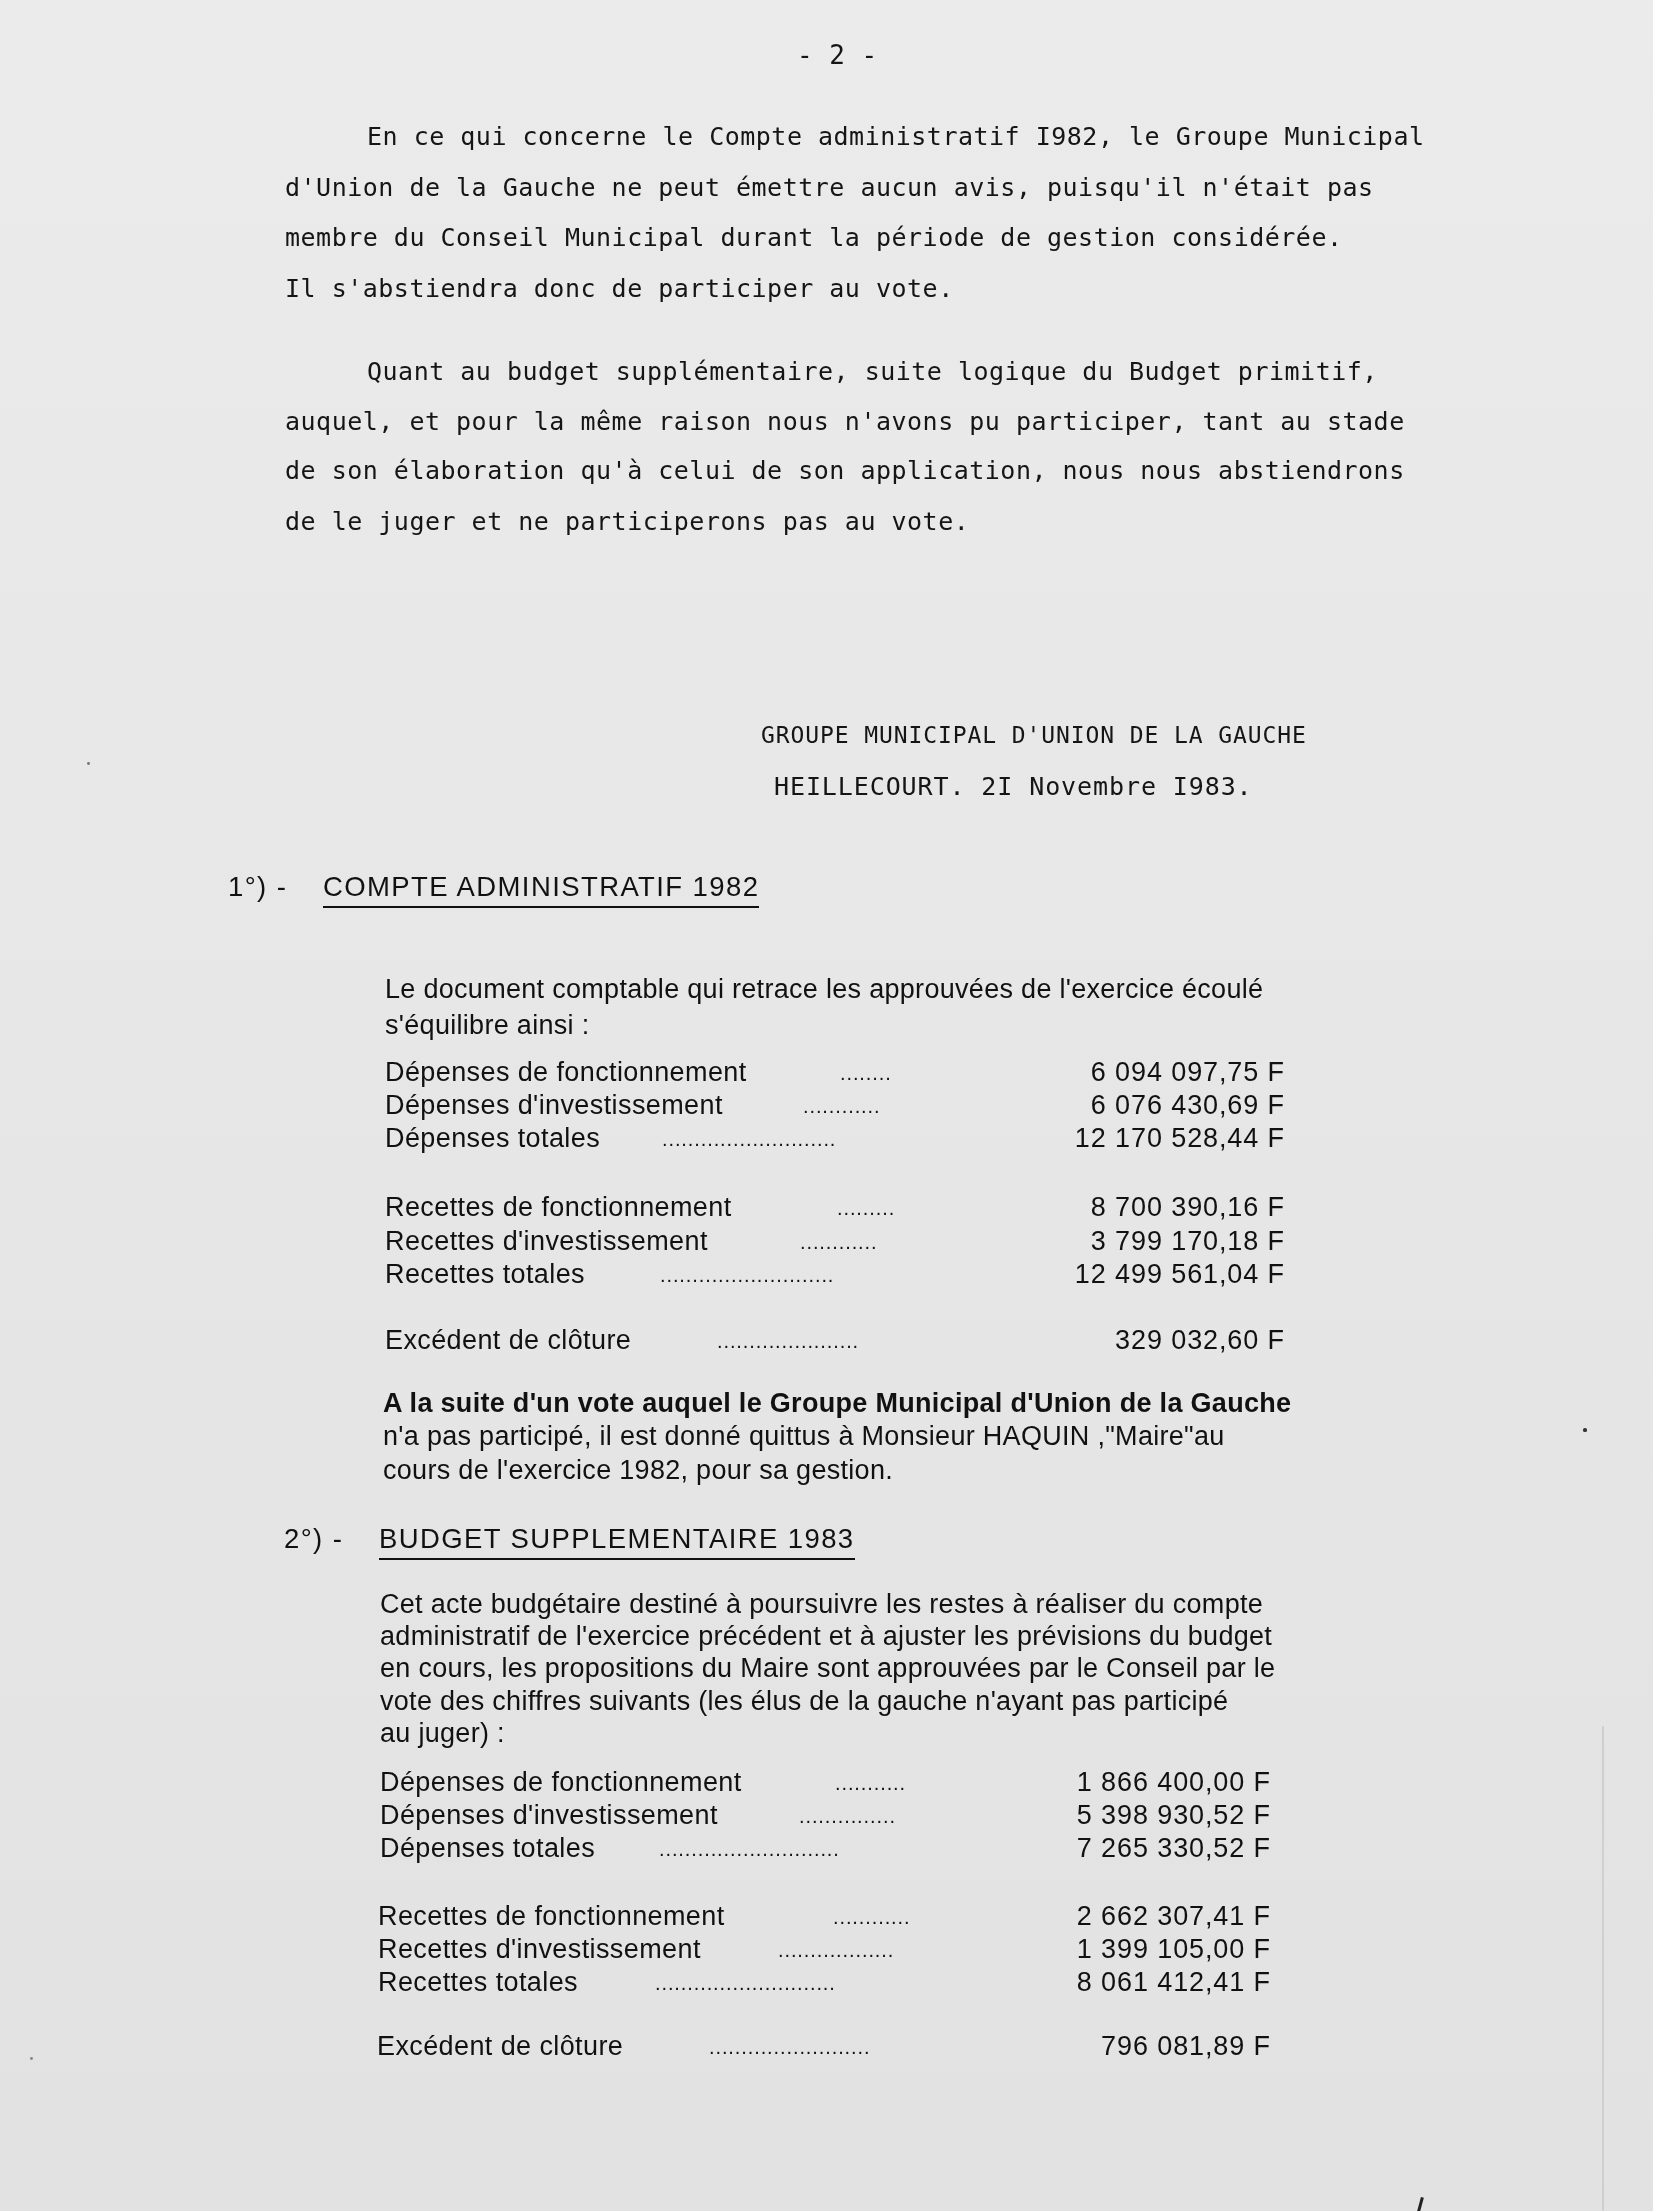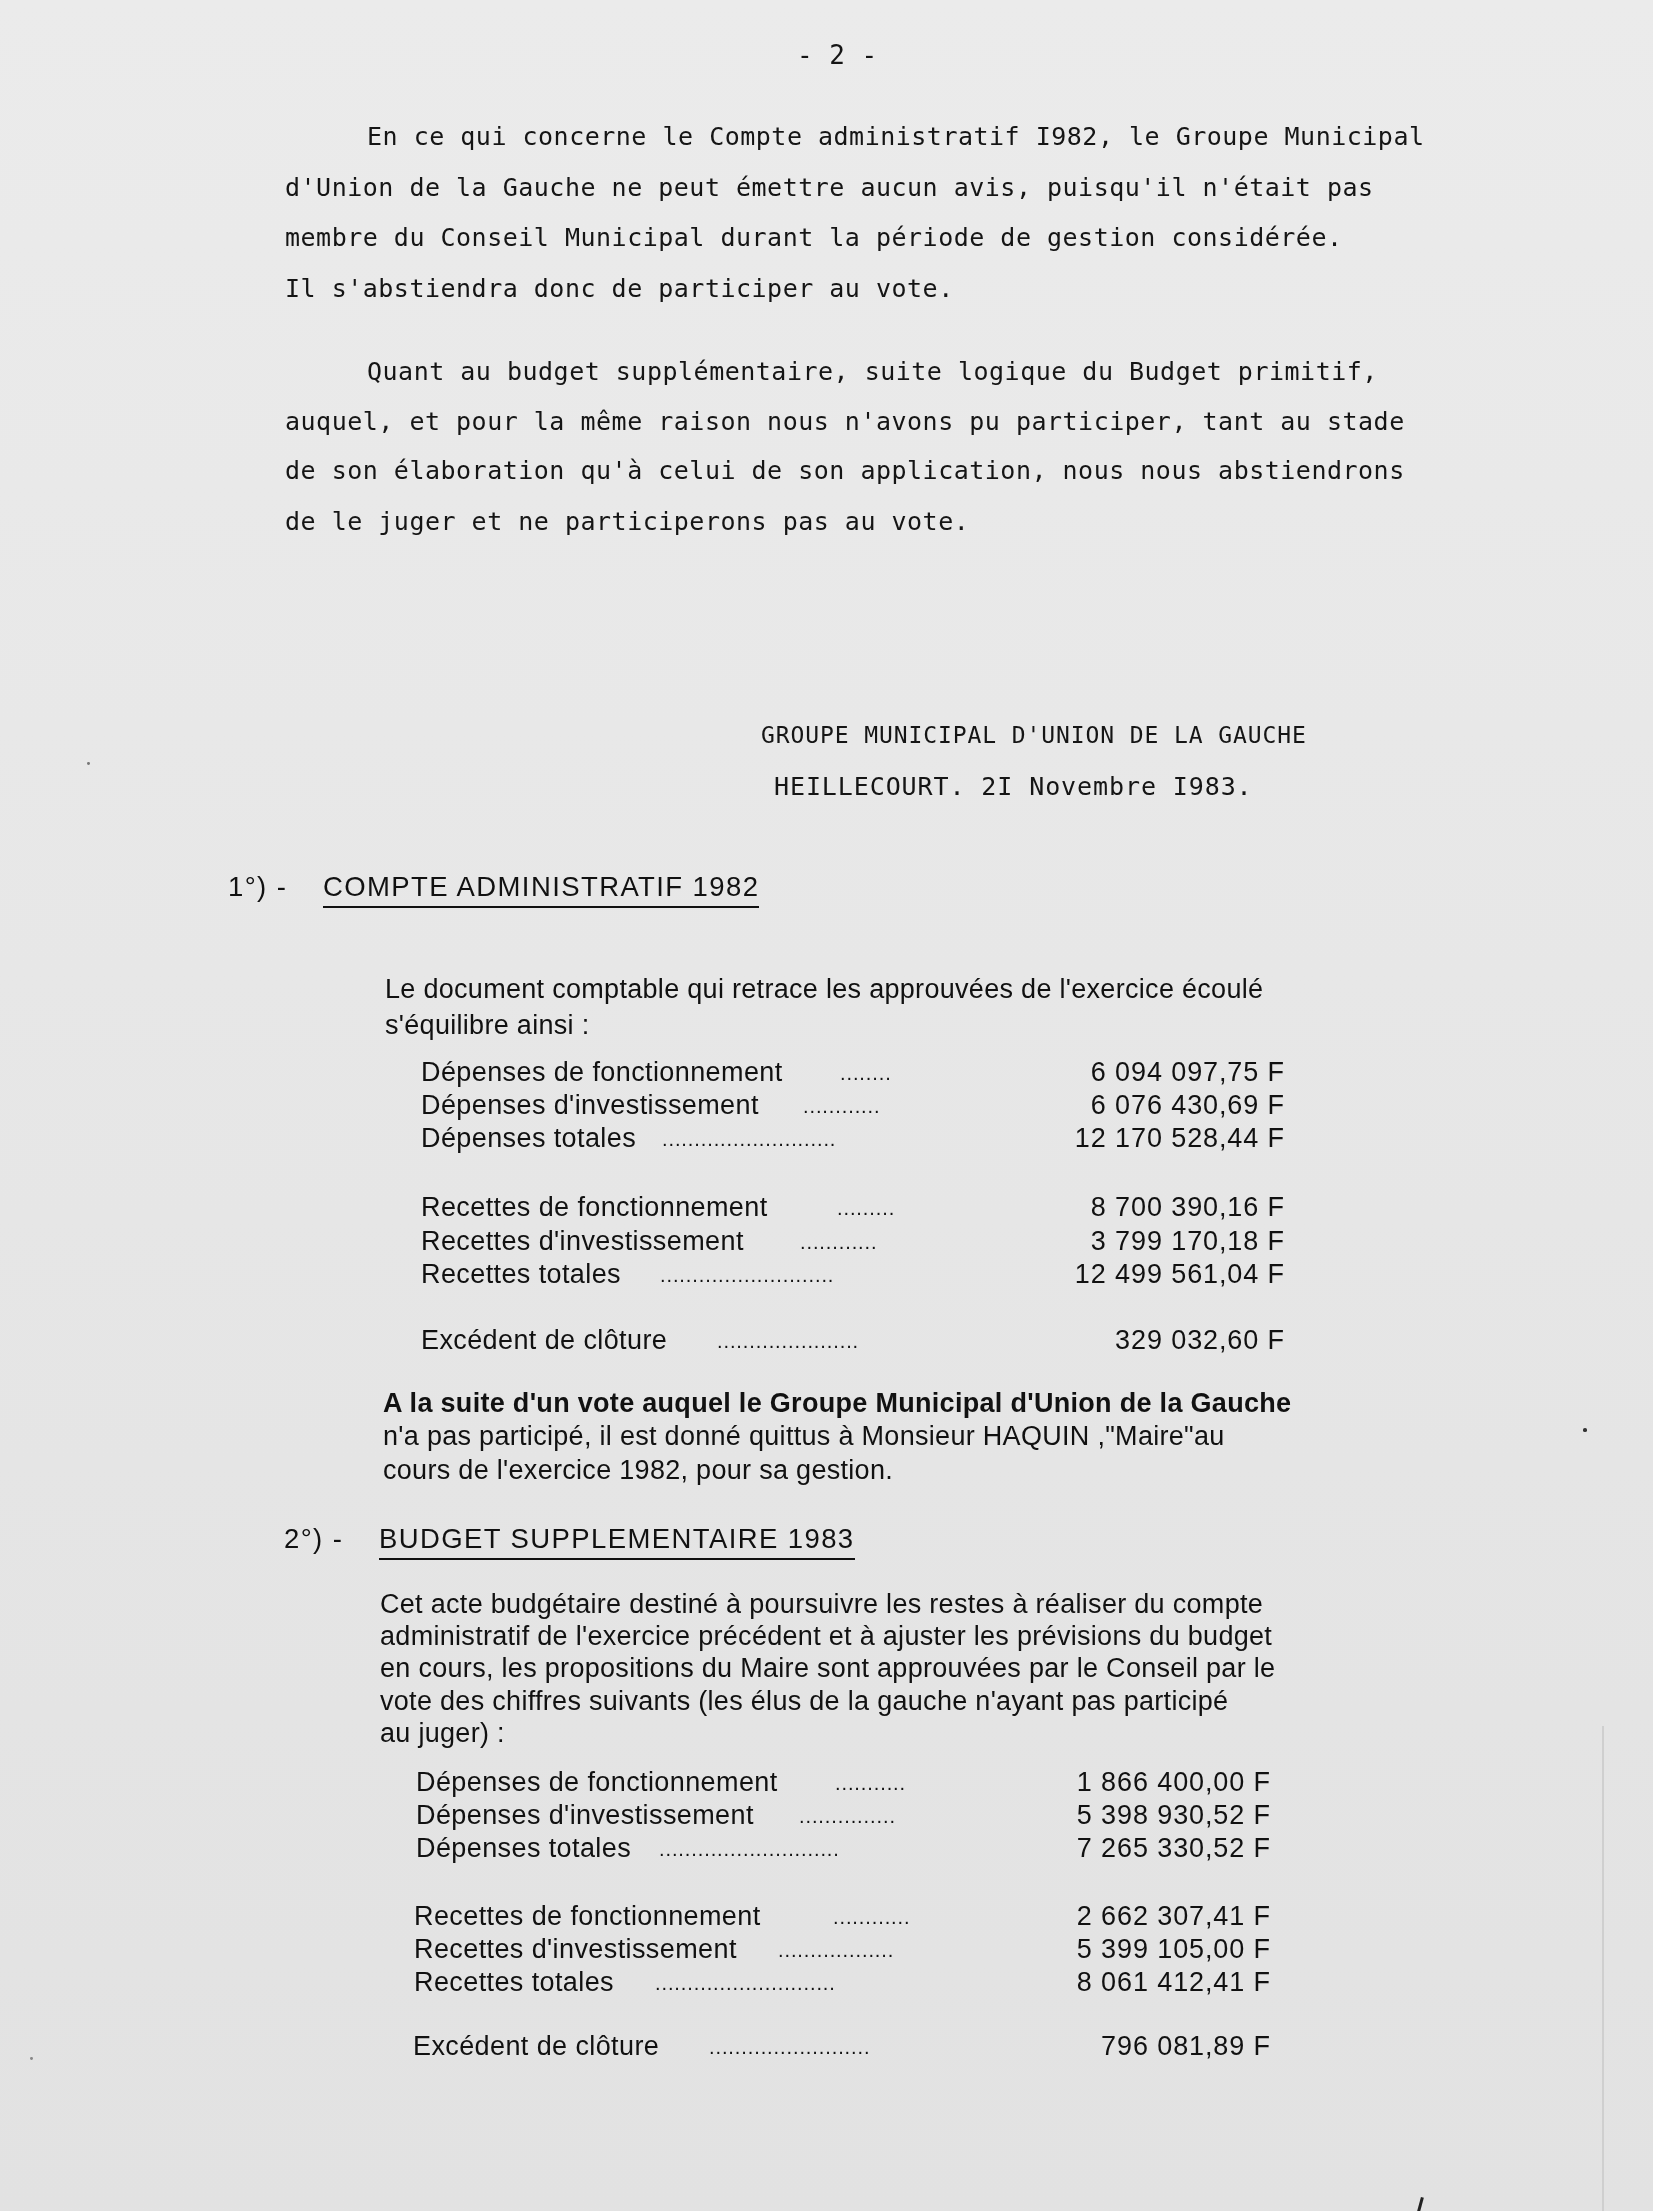--- a/index.html
+++ b/index.html
@@ -8,21 +8,21 @@
     background: #e9e9e9;
     background-image: linear-gradient(180deg, #ebebeb 0%, #e6e6e6 55%, #e2e2e2 100%);
     color: #111;
   }
   .abs { position: absolute; white-space: nowrap; }
   .type { font-family: "DejaVu Sans Mono", "Liberation Mono", monospace; font-size: 25px; letter-spacing: 0.5px; color: #151515; }
   .sans { font-family: "Liberation Sans", "DejaVu Sans", sans-serif; font-size: 27px; color: #111; letter-spacing: 0.3px; }
   .head { font-family: "Liberation Sans", "DejaVu Sans", sans-serif; font-size: 27.5px; letter-spacing: 1.4px; color: #111; }
   .u { border-bottom: 2.8px solid #111; padding-bottom: 2.8px; }
   .row { position: absolute; height: 33px; font-family: "Liberation Sans", "DejaVu Sans", sans-serif; font-size: 27px; color: #111; }
-  .row .lbl { position: absolute; left: 0; top: 0; white-space: nowrap; letter-spacing: 0.4px; margin-left: 36px; }
+  .row .lbl { position: absolute; left: 0; top: 0; white-space: nowrap; letter-spacing: 0.4px; }
   .row .dots { position: absolute; top: 0; white-space: nowrap; letter-spacing: 0.9px; font-size: 20px; line-height: 33px; }
   .row .val { position: absolute; top: 0; text-align: right; white-space: nowrap; letter-spacing: 0.9px; }
   .edge-line { position: absolute; left: 1602px; top: 1726px; width: 1.8px; height: 485px; background: #cfcfcf; }
   .speck { position: absolute; background: #333; border-radius: 50%; }
 </style>
 </head>
 <body>
 
 <div class="abs type" style="left:797px; top:40px; font-size:26px;">- 2 -</div>
 
@@ -122,21 +122,21 @@
   </div>
 
   <div class="row" style="left:378px; top:1901px; width:893px;">
     <span class="lbl">Recettes de fonctionnement</span>
     <span class="dots" style="left:455px;">............</span>
     <span class="val" style="right:0; width:275px;">2 662 307,41 F</span>
   </div>
   <div class="row" style="left:378px; top:1934px; width:893px;">
     <span class="lbl">Recettes d'investissement</span>
     <span class="dots" style="left:400px;">..................</span>
-    <span class="val" style="right:0; width:275px;">5 399 105,00 F</span>
+    <span class="val" style="right:0; width:275px;">1 399 105,00 F</span>
   </div>
   <div class="row" style="left:378px; top:1967px; width:893px;">
     <span class="lbl">Recettes totales</span>
     <span class="dots" style="left:277px;">............................</span>
     <span class="val" style="right:0; width:275px;">8 061 412,41 F</span>
   </div>
 
   <div class="row" style="left:377px; top:2031px; width:894px;">
     <span class="lbl">Excédent de clôture</span>
     <span class="dots" style="left:332px;">.........................</span>

